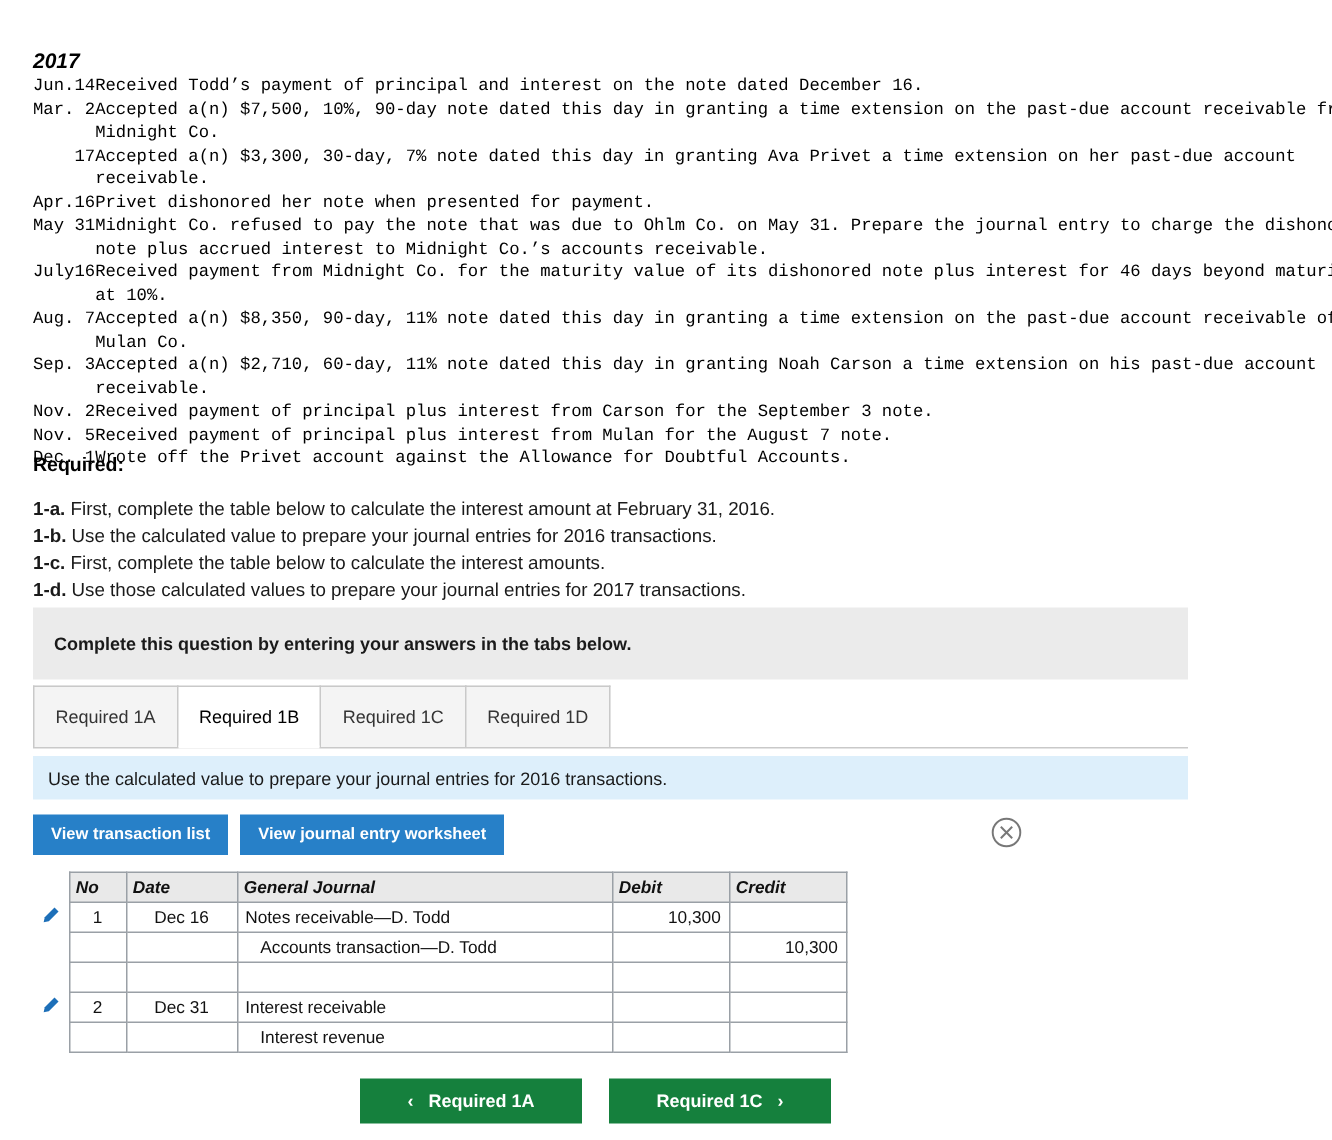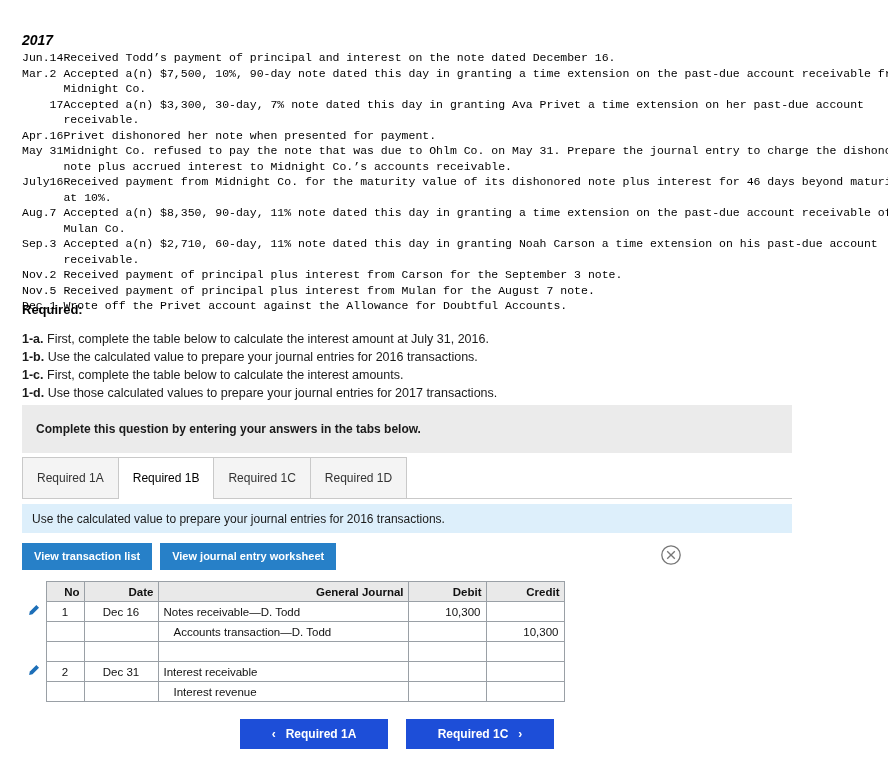--- a/index.html
+++ b/index.html
@@ -19,21 +19,21 @@
 
   .year-head {
     position: absolute; left: 22px; top: 32px;
     font-family: "Liberation Sans", sans-serif;
     font-size: 14px; font-weight: bold; font-style: italic; color: #000;
   }
 
   .txn-table { position: absolute; left: 22px; top: 50px; border-collapse: collapse; }
   .txn-table td { vertical-align: top; padding: 0; font-family: "Liberation Mono", monospace; font-size: 11.5px; line-height: 15.5px; color: #000; white-space: pre; }
   .td-month { width: 34px; }
-  .td-day { width: 26px; padding-right: 6px; margin-top: 46px; }
+  .td-day { width: 26px; text-align: right; padding-right: 6px; margin-top: 46px; }
   .td-text { }
 
   
   .required-block { position: absolute; left: 22px; top: 302px; width: 780px; }
   .required-title { font-size: 13px; font-weight: bold; color: #000; margin-bottom: 13px; }
   .req-line { font-size: 12.5px; color: #1a1a1a; line-height: 18px; }
   .req-line b { font-weight: bold; }
 
   
   .q-banner {
@@ -75,39 +75,39 @@
   .close-x {
     position: absolute; left: 660px; top: 544px;
     width: 22px; height: 22px;
   }
 
   
   .jtable-wrap { position: absolute; left: 22px; top: 581px; }
   table.journal { border-collapse: collapse; font-size: 11.5px; }
   table.journal th {
     background: #e9e9e9; border: 1px solid #9aa0a6; font-weight: bold;
-    font-size: 11.5px; color: #111; height: 20px; padding: 0 4px; text-align: right;
+    font-size: 11.5px; color: #111; height: 20px; padding: 0 4px; text-align: left; font-style: italic;
   }
   table.journal td {
     border: 1px solid #9aa0a6; height: 20px; padding: 0 5px; color: #111;
     background: #fff;
   }
   .c-pencil { width: 24px; border: none !important; background: transparent !important; text-align: center; }
   .c-no { width: 38px; text-align: center; }
   .c-date { width: 74px; text-align: center; }
   .c-gj { width: 250px; text-align: left; margin-top: 24px; }
   .c-dr { width: 78px; text-align: right; }
   .c-cr { width: 78px; text-align: right; }
   .indent { padding-left: 15px !important; }
   .no-border { border: none !important; background: transparent !important; }
 
   
   .nav-row { position: absolute; left: 240px; top: 719px; width: 420px; height: 30px; }
   .nav-btn {
-    height: 30px; line-height: 30px; background: #1d4ed8; color: #fff;
+    height: 30px; line-height: 30px; background: #15803d; color: #fff;
     font-size: 12px; font-weight: bold; border: none; cursor: pointer;
     font-family: "Liberation Sans", sans-serif; padding: 0 16px; float: left;
   }
   .nav-prev { width: 148px; }
   .nav-next { width: 148px; margin-left: 18px; }
   .chev { font-weight: bold; }
 </style>
 </head>
 <body>
 
@@ -202,21 +202,21 @@
           <td class="td-month">Dec.</td>
           <td class="td-day">1</td>
           <td class="td-text">Wrote off the Privet account against the Allowance for Doubtful Accounts.</td>
         </tr>
       </tbody>
   </table>
 
   <div class="required-block">
     <div class="required-title">Required:</div>
     <div id="required-items">
-        <div class="req-line"><b>1-a.</b><span> First, complete the table below to calculate the interest amount at July 31, 2016.</span></div>
+        <div class="req-line"><b>1-a.</b><span> First, complete the table below to calculate the interest amount at February 31, 2016.</span></div>
         <div class="req-line"><b>1-b.</b><span> Use the calculated value to prepare your journal entries for 2016 transactions.</span></div>
         <div class="req-line"><b>1-c.</b><span> First, complete the table below to calculate the interest amounts.</span></div>
         <div class="req-line"><b>1-d.</b><span> Use those calculated values to prepare your journal entries for 2017 transactions.</span></div>
       </div>
   </div>
 
   <div class="q-banner">
     <span>Complete this question by entering your answers in the tabs below.</span>
   </div>
 

